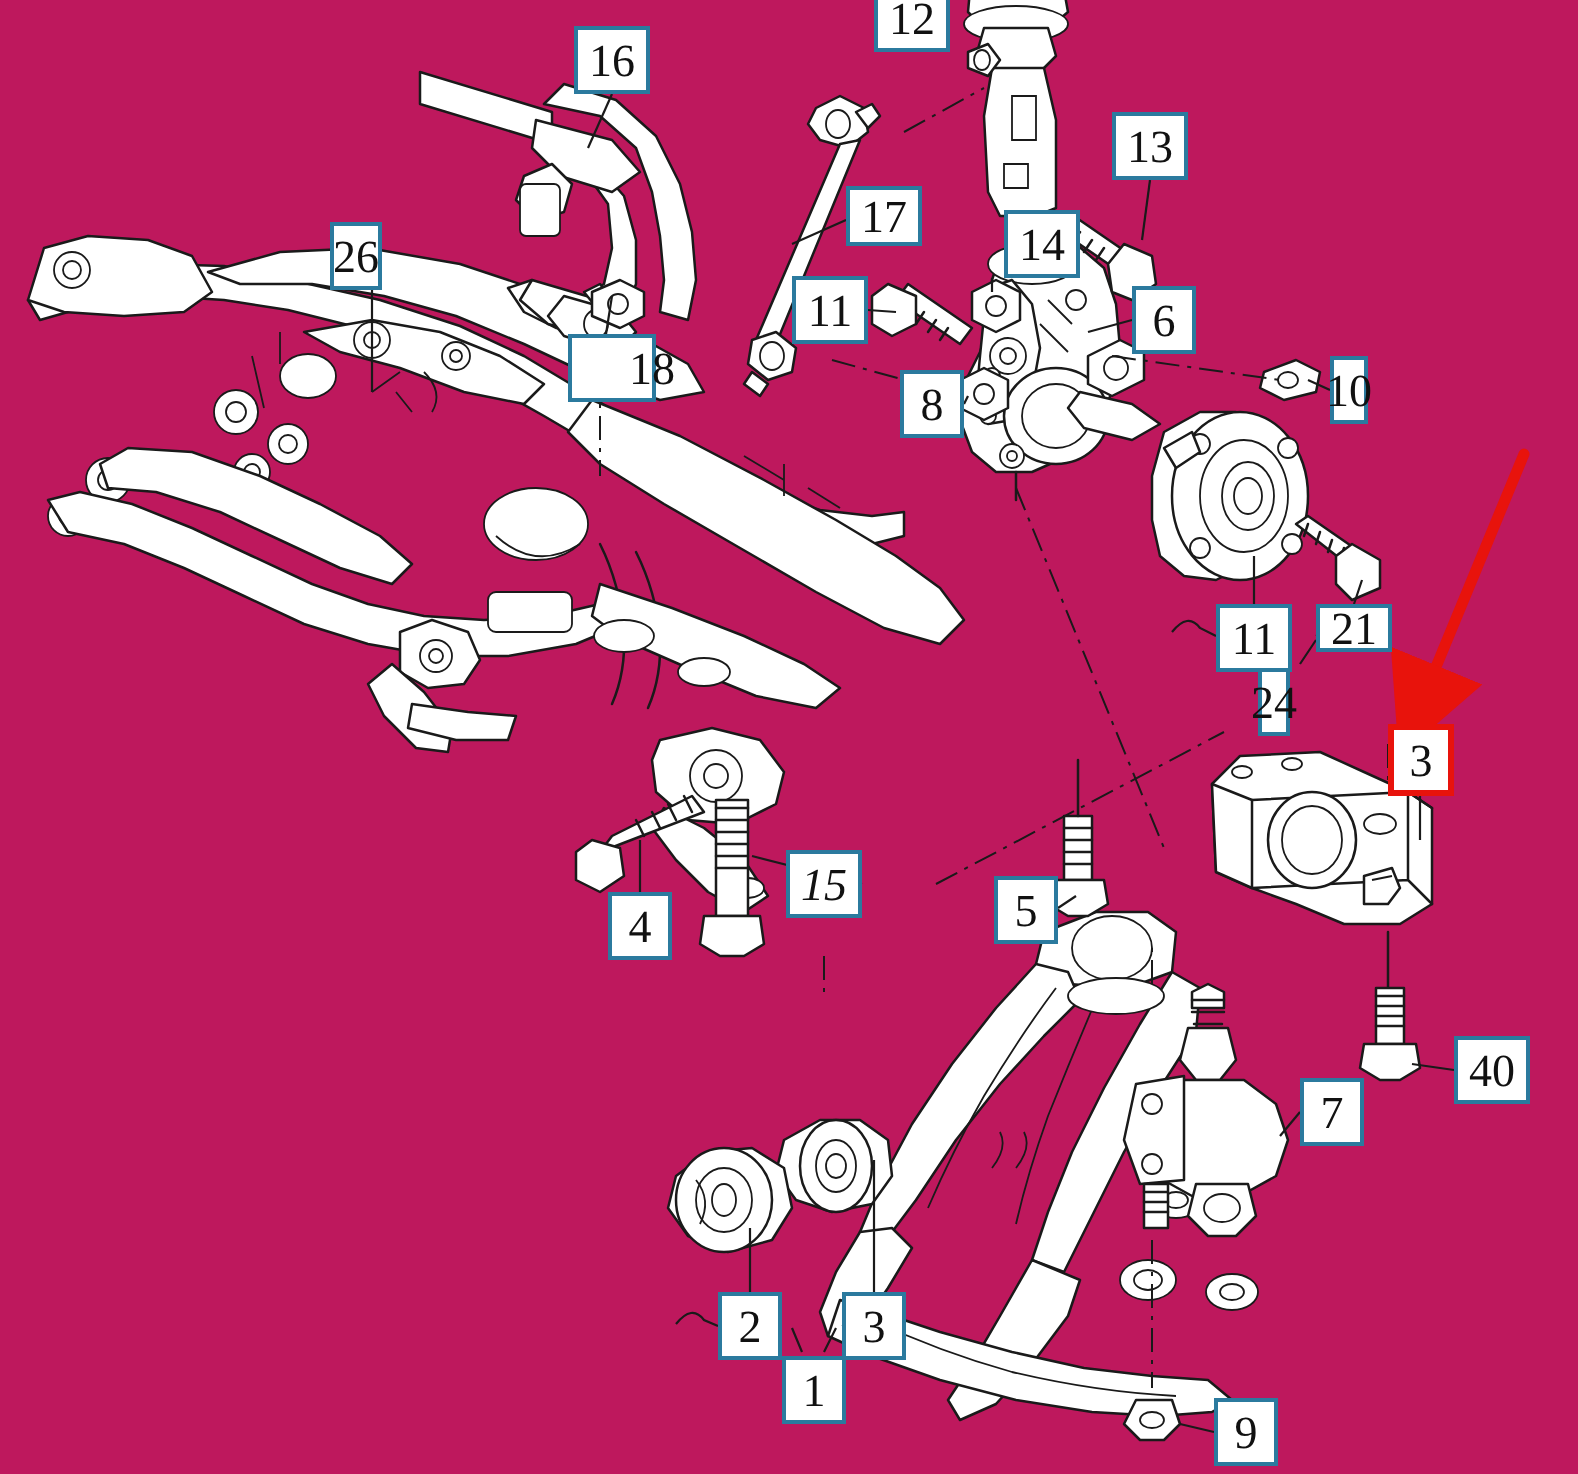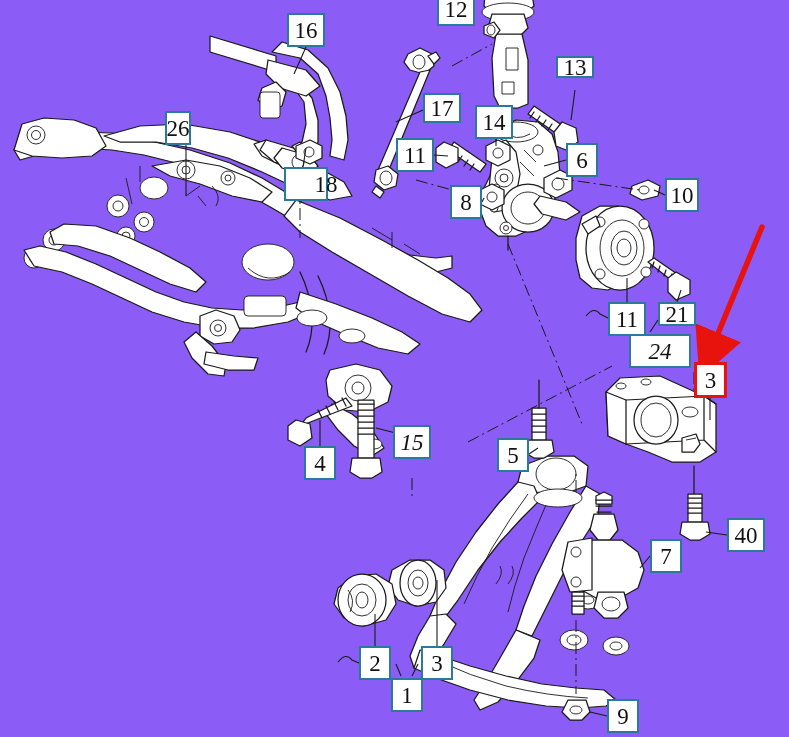--- a/index.html
+++ b/index.html
@@ -1,17 +1,17 @@
 <!DOCTYPE html>
 <html><head>
 <meta charset="utf-8">
 <style>
   html,body{margin:0;padding:0;background:#ffffff;}
   body{font-family:"Liberation Serif",serif;}
-  #stage{position:relative;width:789px;height:737px;background:#8b5cf6;overflow:hidden;}
+  #stage{position:relative;width:789px;height:737px;background:#be185d;overflow:hidden;}
   #art{position:absolute;left:0;top:0;width:789px;height:737px;}
   .lbl{position:absolute;box-sizing:border-box;background:#ffffff;
        border:2px solid #2b7a9e;display:flex;align-items:center;justify-content:center;
        font-family:"Liberation Serif",serif;font-size:23px;color:#111;line-height:1;
        letter-spacing:0px;z-index:6;}
   .lbl.hl{border:3px solid #e8130c;}
 </style>
 </head>
 <body>
 
@@ -329,32 +329,32 @@
     </g>
 
     <g>
       <path d="M762,227 L712,348" stroke="#e8130c" stroke-width="5.5" fill="none" stroke-linecap="round" marker-end="url(#ah)"></path>
     </g>
   </svg>
 
   <div id="callout-layer">
       <div class="lbl" style="left: 287px; top: 13px; width: 38px; height: 34px;">16</div>
       <div class="lbl" style="left: 437px; top: -8px; width: 38px; height: 34px;">12</div>
-      <div class="lbl" style="left: 556px; top: 56px; width: 38px; height: 22px;">13</div>
+      <div class="lbl" style="left: 556px; top: 56px; width: 38px; height: 34px;">13</div>
       <div class="lbl" style="left: 165px; top: 111px; width: 26px; height: 34px;">26</div>
       <div class="lbl" style="left: 423px; top: 93px; width: 38px; height: 30px;">17</div>
-      <div class="lbl" style="left: 475px; top: 105px; width: 38px; height: 34px; font-family: Liberation Serif, serif;">14</div>
+      <div class="lbl" style="left: 502px; top: 105px; width: 38px; height: 34px; font-family: Liberation Serif, serif;">14</div>
       <div class="lbl" style="left: 396px; top: 138px; width: 38px; height: 34px;">11</div>
       <div class="lbl" style="left: 566px; top: 143px; width: 32px; height: 34px;">6</div>
       <div class="lbl" style="left: 284px; top: 167px; width: 38px; height: 34px; padding-left: 40px;">18</div>
       <div class="lbl" style="left: 450px; top: 185px; width: 32px; height: 34px;">8</div>
-      <div class="lbl" style="left: 665px; top: 178px; width: 34px; height: 34px;">10</div>
+      <div class="lbl" style="left: 665px; top: 178px; width: 19px; height: 34px;">10</div>
       <div class="lbl" style="left: 608px; top: 302px; width: 38px; height: 34px;">11</div>
       <div class="lbl" style="left: 658px; top: 302px; width: 38px; height: 24px;">21</div>
-      <div class="lbl" style="left: 629px; top: 334px; width: 62px; height: 34px; font-style: italic;">24</div>
+      <div class="lbl" style="left: 629px; top: 334px; width: 16px; height: 34px;">24</div>
       <div class="lbl hl" style="left: 694px; top: 362px; width: 33px; height: 36px;">3</div>
       <div class="lbl" style="left: 393px; top: 425px; width: 38px; height: 34px; font-style: italic;">15</div>
       <div class="lbl" style="left: 304px; top: 446px; width: 32px; height: 34px;">4</div>
       <div class="lbl" style="left: 497px; top: 438px; width: 32px; height: 34px;">5</div>
       <div class="lbl" style="left: 727px; top: 518px; width: 38px; height: 34px;">40</div>
       <div class="lbl" style="left: 650px; top: 539px; width: 32px; height: 34px;">7</div>
       <div class="lbl" style="left: 359px; top: 646px; width: 32px; height: 34px;">2</div>
       <div class="lbl" style="left: 421px; top: 646px; width: 32px; height: 34px;">3</div>
       <div class="lbl" style="left: 391px; top: 678px; width: 32px; height: 34px;">1</div>
       <div class="lbl" style="left: 607px; top: 699px; width: 32px; height: 34px;">9</div>

